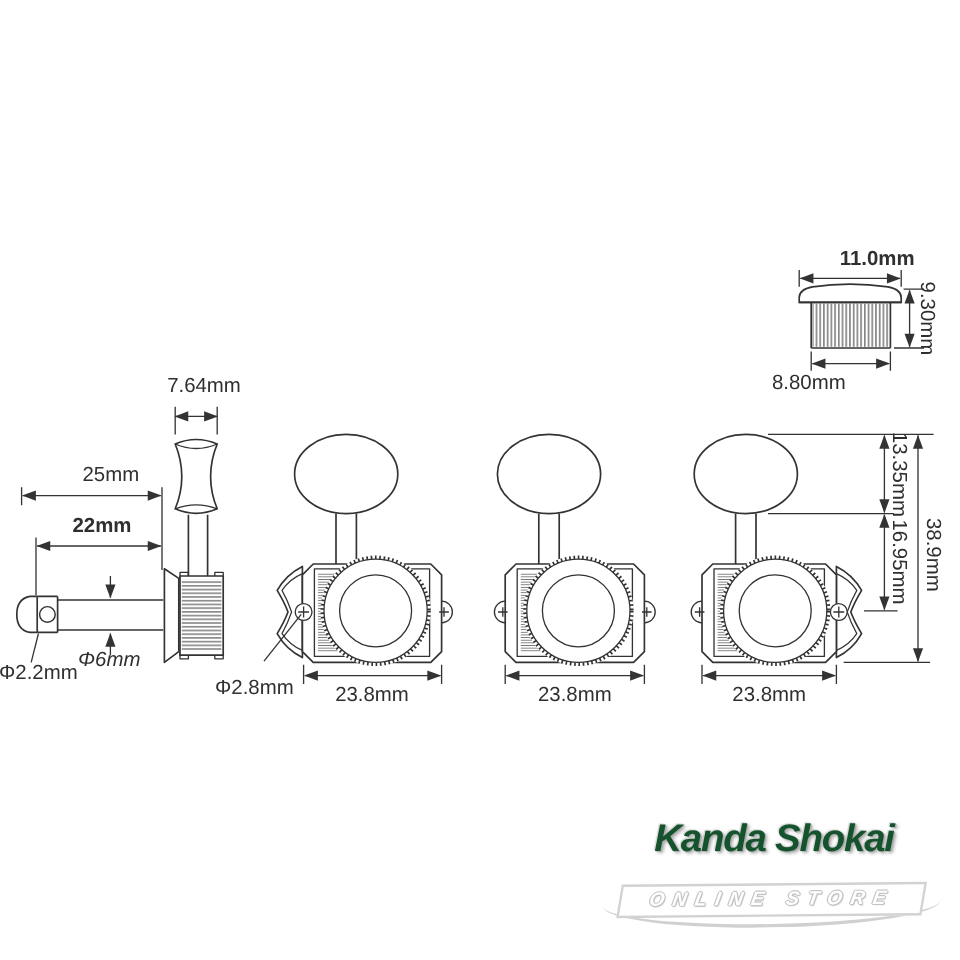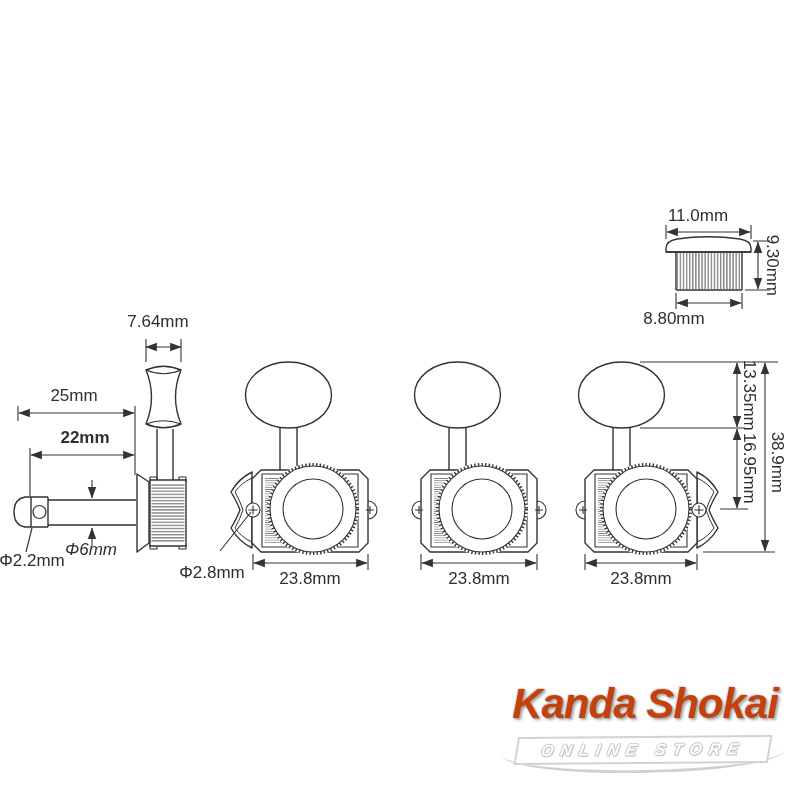--- a/index.html
+++ b/index.html
@@ -4,21 +4,21 @@
 <style>
   html,body{margin:0;padding:0;background:#fff;}
   .canvas{position:relative;width:800px;height:800px;background:#fff;overflow:hidden;
           font-family:"Liberation Sans", sans-serif;}
   svg{position:absolute;left:0;top:0;}
   .lbl{position:absolute;font-size:17px;color:#2f2f2f;text-align:center;width:84px;
        line-height:1.1;white-space:nowrap;}
   .vlbl{transform:rotate(90deg);}
   .wm{position:absolute;left:500px;top:680px;width:290px;height:110px;}
   .wm-brand{position:absolute;left:0;top:0;width:290px;text-align:center;
-    font-style:italic;font-weight:700;font-size:42px;letter-spacing:-1px;color:#c2410c;
+    font-style:italic;font-weight:700;font-size:32px;letter-spacing:-1px;color:#14532d;
     text-shadow:2px 2px 3px #a8a8a8,-1px -1px 1px #d8d8d8,1px 1px 0 #bdbdbd;}
   .wm-banner{position:absolute;left:16px;top:56px;width:250px;height:24px;
     border:2px solid #d2d2d2;background:#ffffff;transform:skewX(-10deg) rotate(-0.5deg);
     display:flex;align-items:center;justify-content:center;}
   .wm-sub{font-style:italic;font-weight:700;font-size:16px;letter-spacing:7px;color:#ffffff;
     text-shadow:1px 0 #c4c4c4,-1px 0 #c4c4c4,0 1px #c4c4c4,0 -1px #c4c4c4,1px 1px 1px #b5b5b5;}
   .wm-swoosh{position:absolute;left:2px;top:52px;width:282px;height:38px;
     border-bottom:3px solid #d0d0d0;border-radius:50%;transform:rotate(-1deg);}
 </style>
 </head>
@@ -186,33 +186,33 @@
 
     <path d="M666,225 V239 M751,225 V239"></path>
     <line x1="667" y1="232" x2="750" y2="232" marker-start="url(#ah)" marker-end="url(#ah)"></line>
     <path d="M753,241 H770 M745,290 H770"></path>
     <line x1="758" y1="242" x2="758" y2="289" marker-start="url(#ah)" marker-end="url(#ah)"></line>
     <path d="M676,293 V309 M742,293 V309"></path>
     <line x1="677" y1="303" x2="741" y2="303" marker-start="url(#ah)" marker-end="url(#ah)"></line>
   </g>
 </svg>
 
-<span class="lbl" style="left:116px;top:313px;">7.64mm</span>
-<span class="lbl" style="left:32px;top:387px;">25mm</span>
+<span class="lbl" style="left:128px;top:313px;">7.64mm</span>
+<span class="lbl" style="left:32px;top:387px;text-align:right;">25mm</span>
 <span class="lbl" style="left:43px;top:429px;font-weight:bold;">22mm</span>
 <span class="lbl" style="left:49px;top:541px;font-style:italic;">Φ6mm</span>
 <span class="lbl" style="left:-10px;top:552px;">Φ2.2mm</span>
 <span class="lbl" style="left:170px;top:564px;">Φ2.8mm</span>
 <span class="lbl" style="left:268px;top:570px;">23.8mm</span>
 <span class="lbl" style="left:437px;top:570px;">23.8mm</span>
 <span class="lbl" style="left:599px;top:570px;">23.8mm</span>
 <span class="lbl vlbl" style="left:707px;top:386px;">13.35mm</span>
 <span class="lbl vlbl" style="left:707px;top:459px;">16.95mm</span>
 <span class="lbl vlbl" style="left:735px;top:453px;">38.9mm</span>
-<span class="lbl" style="left:656px;top:207px;">11.0mm</span>
+<span class="lbl" style="left:689px;top:207px;font-weight:bold;">11.0mm</span>
 <span class="lbl vlbl" style="left:730px;top:256px;">9.30mm</span>
 <span class="lbl" style="left:632px;top:310px;">8.80mm</span>
 
 <div class="wm">
   <div class="wm-swoosh"></div>
   <div class="wm-brand">Kanda Shokai</div>
   <div class="wm-banner">
     <span class="wm-sub">ONLINE STORE</span>
   </div>
 </div>

